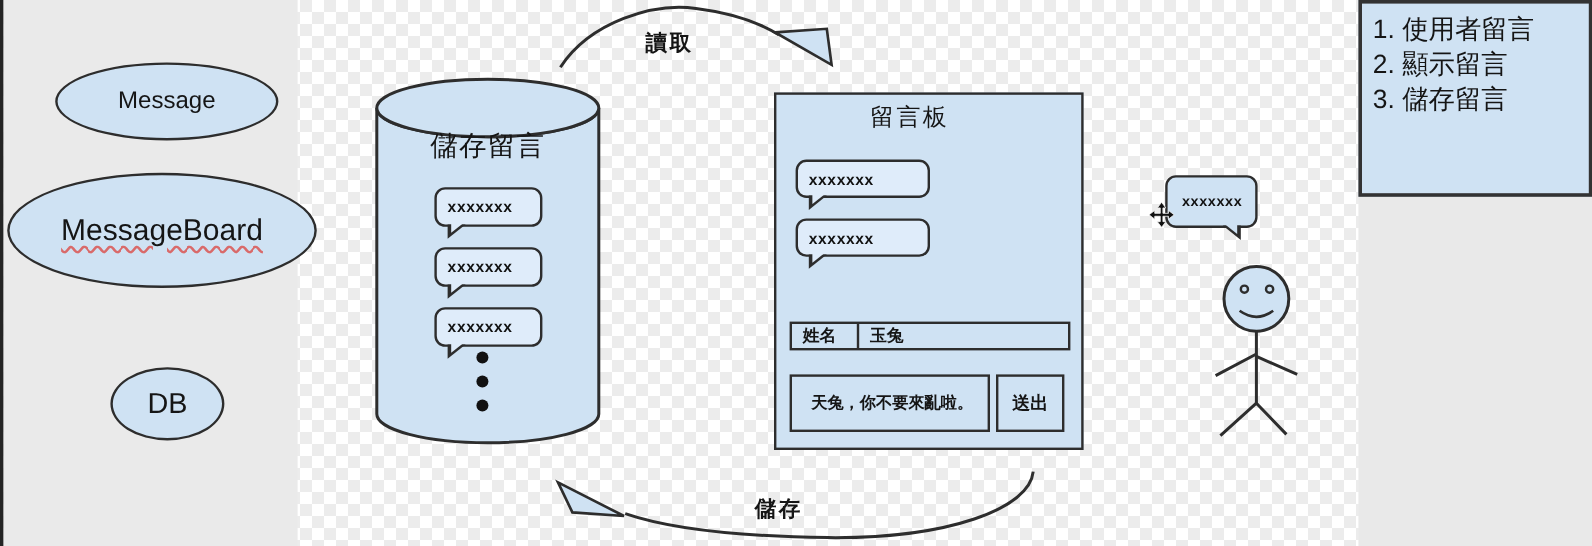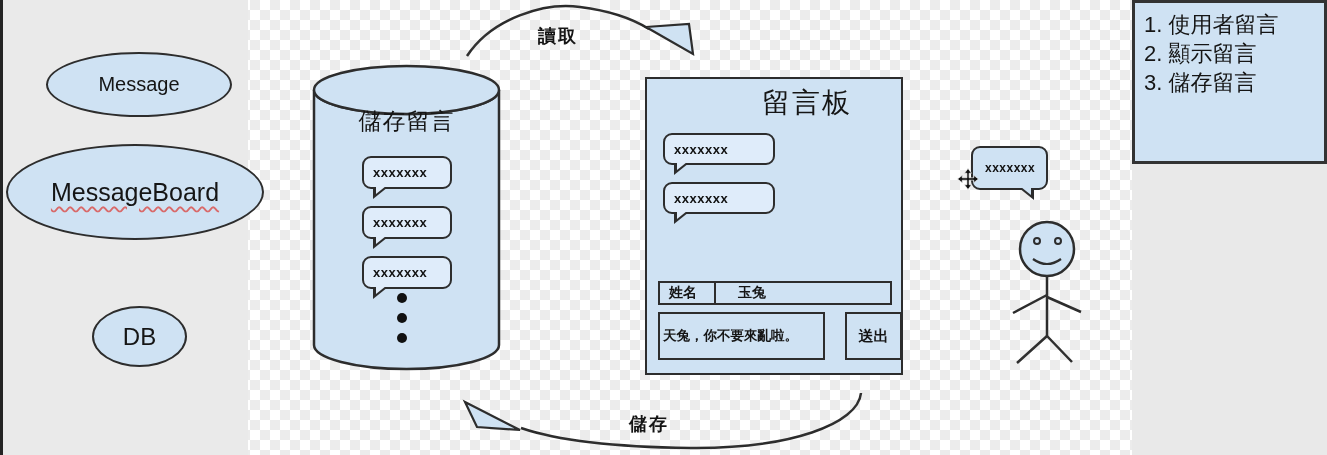--- a/index.html
+++ b/index.html
@@ -40,26 +40,26 @@
   }
   .bub::after{content:"";position:absolute;left:9px;bottom:-12px;width:0;height:0;
     border-top:12px solid #2d2d2d;border-right:15px solid transparent;}
   .bub::before{content:"";position:absolute;left:12px;bottom:-7px;width:0;height:0;
     border-top:8px solid #dfecfa;border-right:10px solid transparent;z-index:1;}
   .bub.tail-right::after{left:auto;right:12px;border-right:none;border-left:15px solid transparent;}
   .bub.tail-right::before{left:auto;right:15px;border-right:none;border-left:10px solid transparent;border-top-color:#cfe2f3;}
   .bub.user{background:#cfe2f3;}
   
   .board{left:645px;top:77px;width:258px;height:298px;background:#cfe2f3;border:2.5px solid #2d2d2d;}
-  .board-title{left:678px;top:84px;width:258px;text-align:center;font-size:28px;letter-spacing:2px;}
-  .name-row{left:658px;top:281px;width:234px;height:24px;border:2px solid #2d2d2d;display:flex;font-size:14px;font-weight:700;}
+  .board-title{left:629px;top:84px;width:258px;text-align:center;font-size:20px;letter-spacing:2px;}
+  .name-row{left:658px;top:268px;width:234px;height:24px;border:2px solid #2d2d2d;display:flex;font-size:14px;font-weight:700;}
   .name-label{width:56px;border-right:2px solid #2d2d2d;display:flex;align-items:center;padding-left:9px;}
-  .name-value{flex:1;display:flex;align-items:center;padding-left:22px;}
-  .msg-input{left:658px;top:312px;width:167px;height:48px;border:2px solid #2d2d2d;display:flex;align-items:center;padding-left:3px;font-size:13.5px;font-weight:700;}
-  .submit-btn{left:830px;top:312px;width:57px;height:48px;border:2px solid #2d2d2d;display:flex;align-items:center;justify-content:center;font-size:15px;font-weight:700;background:#cfe2f3;margin-left:15px;}
+  .name-value{flex:1;display:flex;align-items:center;padding-left:9px;}
+  .msg-input{left:658px;top:312px;width:167px;height:48px;border:2px solid #2d2d2d;display:flex;align-items:center;padding-left:16px;font-size:13.5px;font-weight:700;}
+  .submit-btn{left:830px;top:312px;width:57px;height:48px;border:2px solid #2d2d2d;display:flex;align-items:center;justify-content:center;font-size:15px;font-weight:700;background:#cfe2f3;}
   
   .arrow-label{font-size:18px;font-weight:700;letter-spacing:2px;}
   .read-label{left:538px;top:24px;}
   .save-label{left:629px;top:412px;}
   
   .process-box{left:1132px;top:0;width:195px;height:164px;background:#cfe2f3;border:3px solid #333;padding:7px 0 14px 9px;}
   .process-box .line{font-size:22px;line-height:29px;white-space:nowrap;}
   .cursor-icon{left:957px;top:168px;width:22px;height:22px;}
 </style>
 </head>

